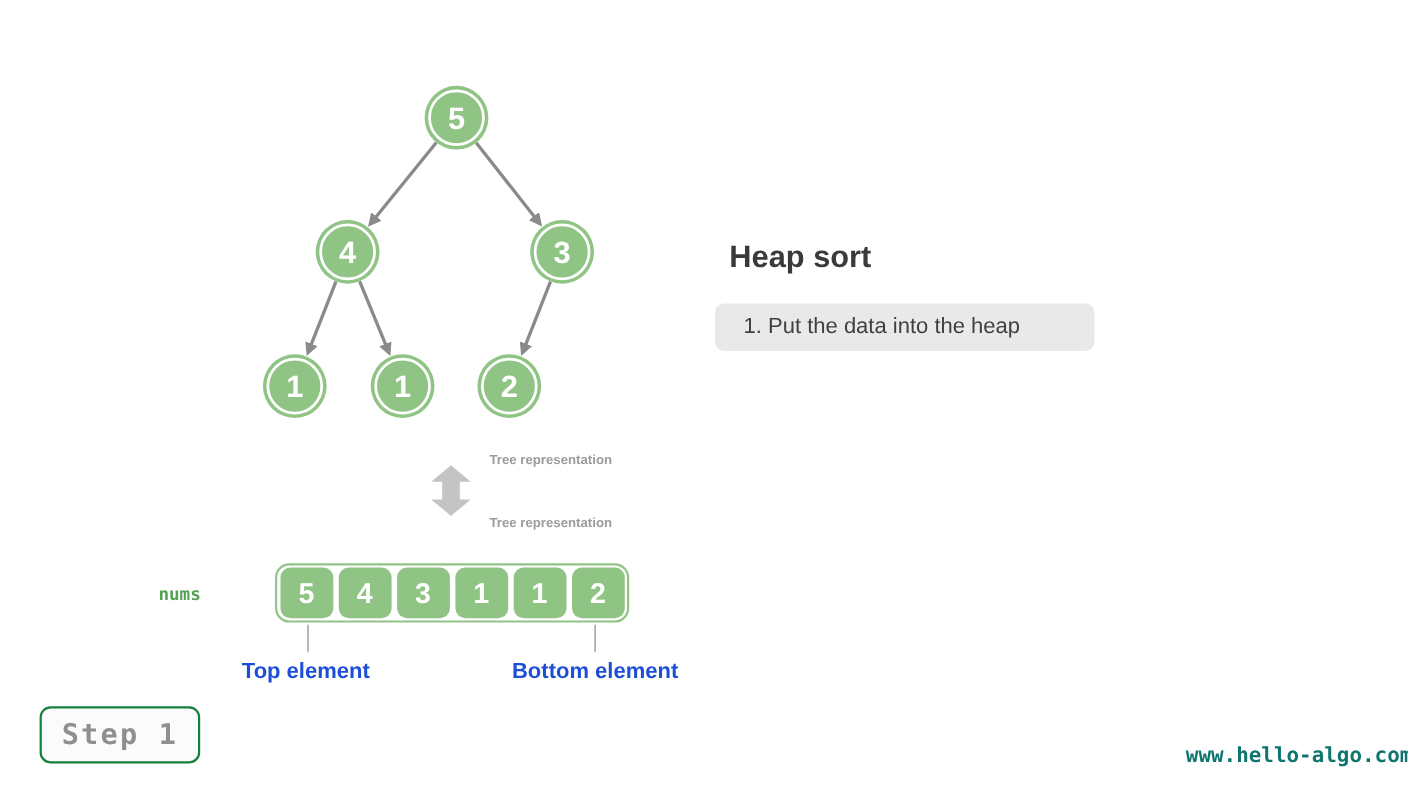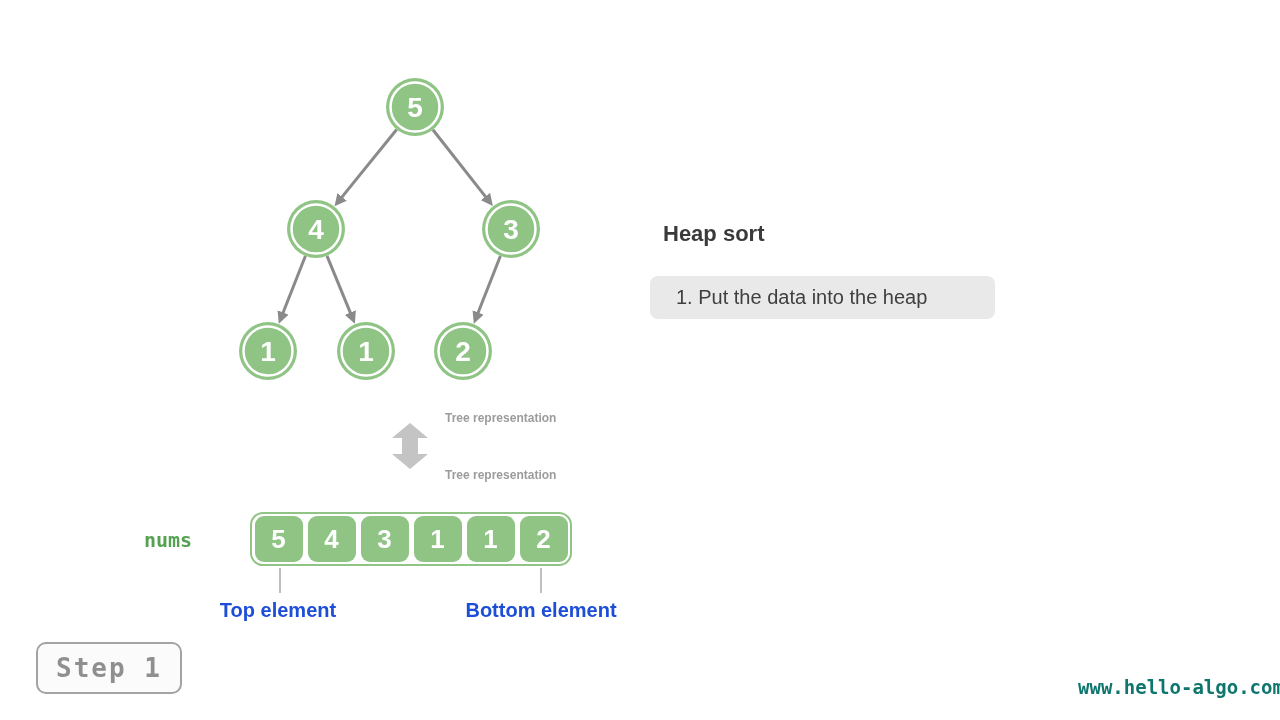--- a/index.html
+++ b/index.html
@@ -24,21 +24,21 @@
   .node-digit {
     font-family: "Liberation Sans", sans-serif;
     font-weight: bold;
     font-size: 28px;
     fill: #ffffff;
   }
   .abs { position: absolute; }
 
   .heading-title {
     left: 663px; top: 222px;
-    font-size: 22px;
+    font-size: 28px;
     font-weight: bold;
     color: #3a3a3a;
     line-height: 24px;
   }
   .callout {
     left: 650px; top: 276px;
     width: 319px; height: 43px;
     background: #e9e9e9;
     border-radius: 8px;
     color: #3f3f3f;
@@ -53,21 +53,21 @@
     line-height: 22px;
     white-space: nowrap;
   }
   .tree-rep  { left: 445px; top: 407px; }
   .array-rep { left: 445px; top: 464px; }
 
   .nums-label {
     left: 144px; top: 527px;
     font-family: "DejaVu Sans Mono", monospace;
     font-weight: bold;
-    font-size: 20px;
+    font-size: 16px;
     color: #55a253;
     line-height: 26px;
   }
   .array-box {
     left: 250px; top: 512px;
     width: 322px; height: 54px;
     box-sizing: border-box;
     border: 2px solid #8fc485;
     border-radius: 13px;
     display: flex;
@@ -95,21 +95,21 @@
     line-height: 22px;
     white-space: nowrap;
   }
   .top-label    { left: 278px; }
   .bottom-label { left: 541px; }
 
   .step-badge {
     left: 36px; top: 642px;
     width: 146px; height: 52px;
     box-sizing: border-box;
-    border: 2px solid #a3a3a3;
+    border: 2px solid #15803d;
     border-radius: 10px;
     background: #fbfbfb;
     font-family: "DejaVu Sans Mono", monospace;
     font-weight: bold;
     font-size: 26px;
     letter-spacing: 2px;
     color: #8f8f8f;
     display: flex;
     align-items: center;
     justify-content: center;

